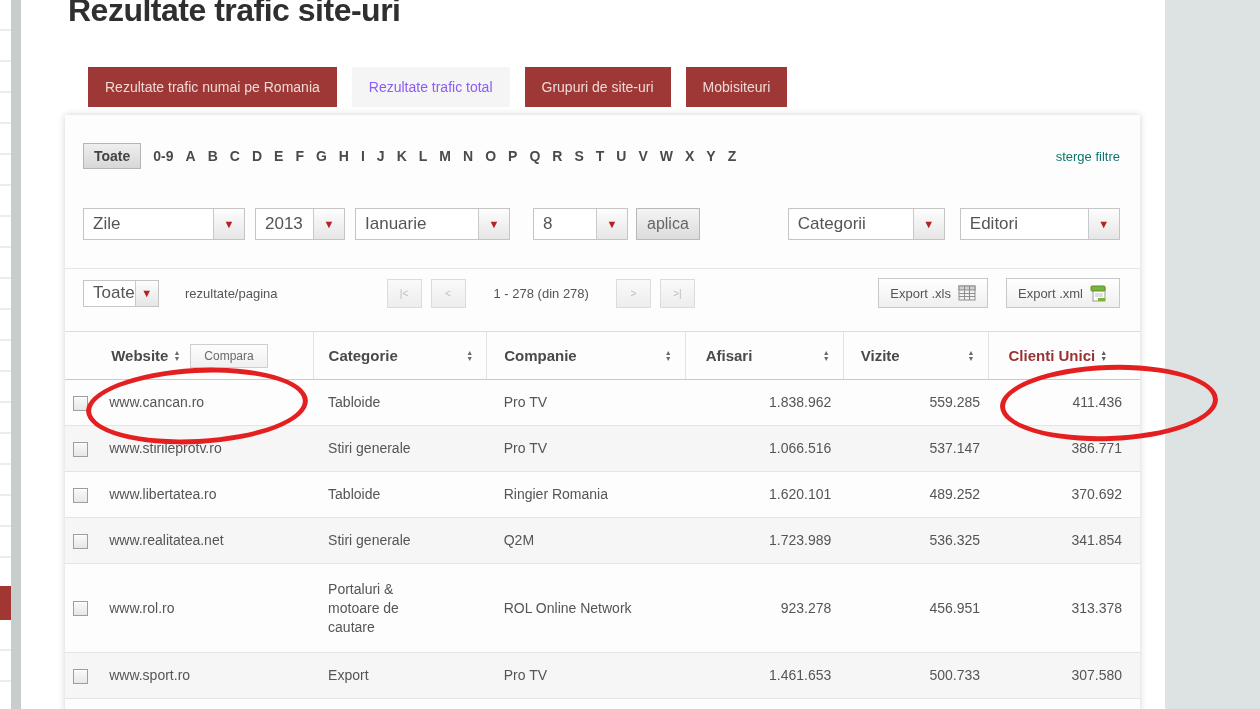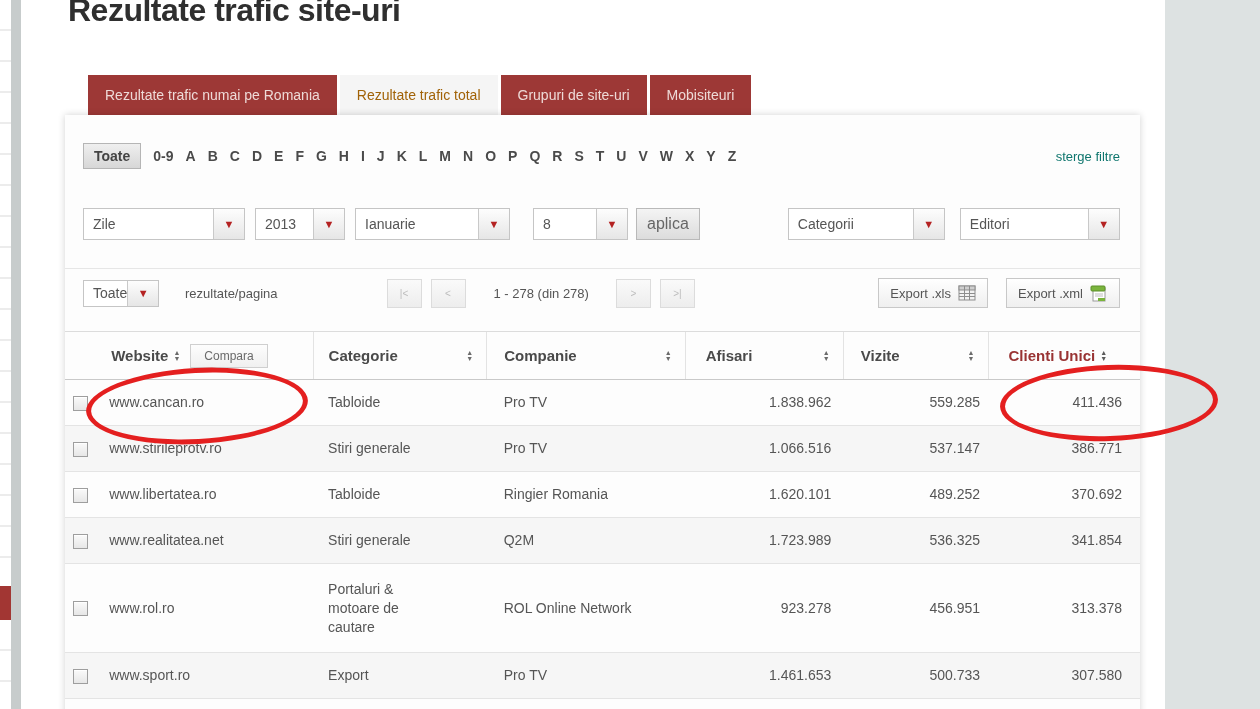--- a/index.html
+++ b/index.html
@@ -12,42 +12,42 @@
     background:repeating-linear-gradient(to bottom,#ffffff 0 29px,#ececec 29px 31px);}
   .bg-left-red{position:absolute;left:0;top:586px;width:11px;height:34px;background:#a23633;}
   .bg-left-bar{position:absolute;left:11px;top:0;width:10px;height:709px;background:#c7cccc;}
   .bg-right{position:absolute;left:1165px;top:0;width:95px;height:709px;background:#dde2e2;}
 
   
   .page-title{position:absolute;left:68px;top:-8px;font-size:32px;font-weight:bold;
     color:#2f2f2f;letter-spacing:-0.5px;}
 
   
-  .tabbar{position:absolute;left:68px;top:75px;height:40px;display:flex;gap:3px;padding-left:20px;}
+  .tabbar{position:absolute;left:68px;top:67px;height:40px;display:flex;gap:15px;padding-left:20px;}
   .tab{height:40px;line-height:40px;padding:0 17px;font-size:14px;cursor:pointer;
     background:#9d3836;color:#eedad7;white-space:nowrap;}
-  .tab.active{background:#f5f5f5;color:#a16207;}
+  .tab.active{background:#f5f5f5;color:#8b5cf6;}
 
   
   .panel{position:absolute;left:65px;top:115px;width:1075px;height:640px;
     background:#fdfdfd;box-shadow:0 0 7px rgba(0,0,0,0.18);padding-top:26px;box-sizing:border-box;}
 
   
   .alpha-row{display:flex;align-items:center;margin:0 20px 0 18px;height:30px;}
   .alpha-all{padding:4px 10px;border:1px solid #b5b5b5;background:linear-gradient(#efefef,#d7d7d7);
     color:#444;font-size:14px;font-weight:bold;cursor:pointer;}
   .letters{display:flex;align-items:center;}
   .letter{margin-left:12px;font-size:14px;font-weight:bold;color:#4a4a4a;cursor:pointer;}
   .clear-filters{margin-left:auto;font-size:13px;color:#0f766e;cursor:pointer;}
 
   
   .filter-row{display:flex;align-items:center;margin:36px 20px 0 18px;height:34px;}
   .select{display:flex;align-items:stretch;height:32px;border:1px solid #c5c5c5;background:#fff;
     box-sizing:border-box;cursor:pointer;}
-  .select .val{flex:1;display:flex;align-items:center;padding-left:9px;font-size:14px;color:#555;}
+  .select .val{flex:1;display:flex;align-items:center;padding-left:9px;font-size:17px;color:#555;}
   .select .arrow-btn{width:30px;display:flex;align-items:center;justify-content:center;
     border-left:1px solid #c9c9c9;background:linear-gradient(#fdfdfd,#e6e6e6);}
   .select .arrow-btn span{color:#b42222;font-size:11px;line-height:11px;}
   .sel-period{width:162px;}
   .sel-year{width:90px;margin-left:10px;}
   .sel-month{width:155px;margin-left:10px;}
   .sel-day{width:95px;margin-left:23px;}
   .apply-btn{margin-left:8px;height:32px;padding:0 10px;border:1px solid #b9b9b9;
     background:linear-gradient(#f4f4f4,#dcdcdc);color:#666;font-size:16px;cursor:pointer;
     font-family:"Liberation Sans",sans-serif;}

